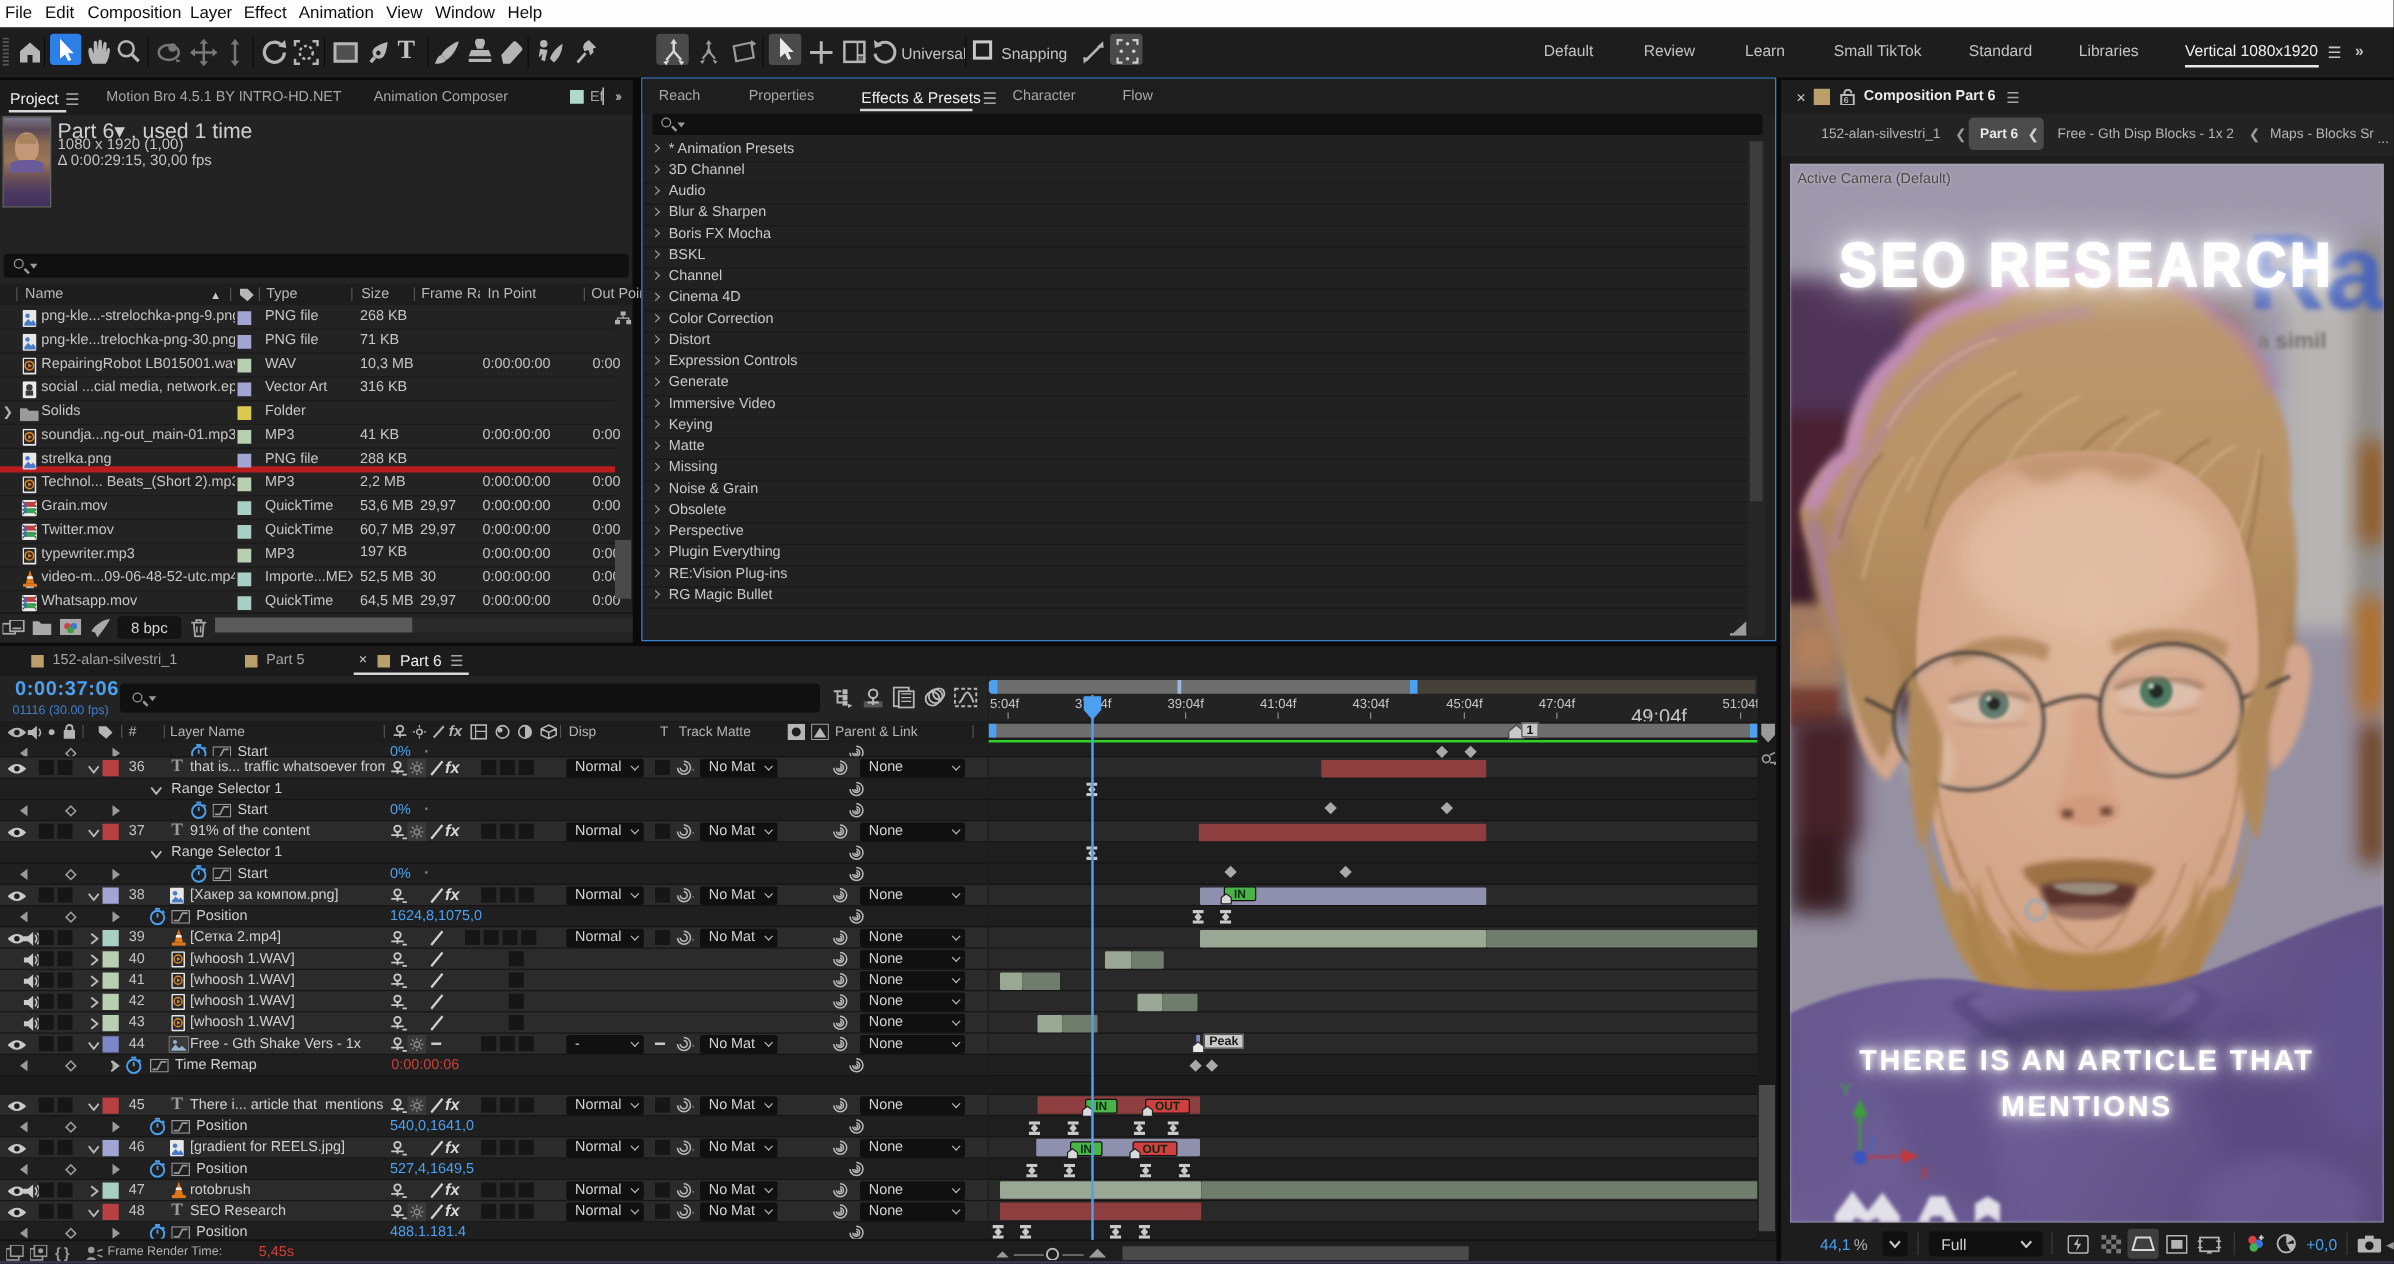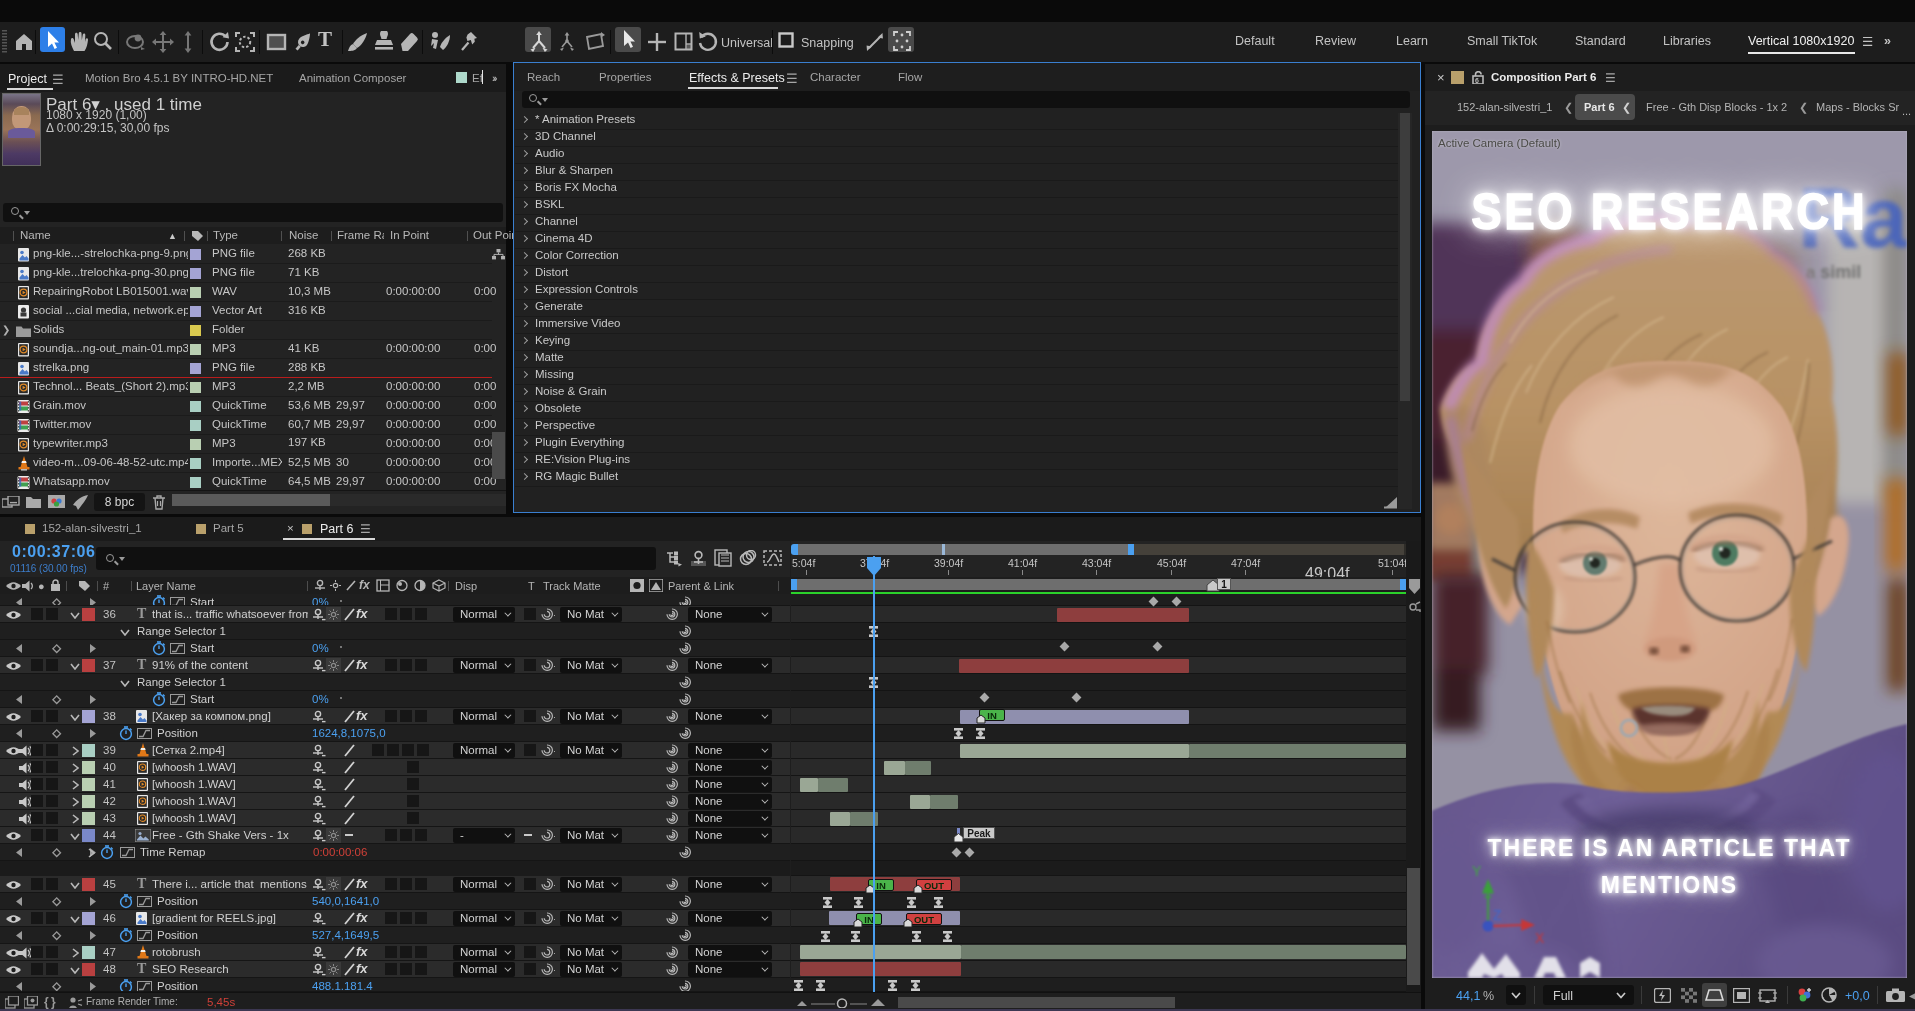--- a/index.html
+++ b/index.html
@@ -40,20 +40,31 @@
 .bar{position:absolute;height:13px;border-radius:1px}
 .kf{position:absolute;width:7px;height:7px;background:#a9a9a9;transform:rotate(45deg)}
 .mode{position:absolute;background:#101010;border-radius:2px;color:#d2d2d2;font-size:11.5px;height:15px;line-height:15px;padding-left:7px}
 .mode .mchev{position:absolute;right:6px;top:5px;width:5px;height:5px;border-right:1.6px solid #bbb;border-bottom:1.6px solid #bbb;transform:rotate(45deg) translateY(-2px)}
 .swbox{position:absolute;width:12px;height:12px;background:#161616;top:2px}
 .glow1{font-family:"Liberation Sans",sans-serif;text-shadow:0 0 6px #fff,0 0 14px #fff,0 0 28px rgba(255,255,255,.9),0 0 45px rgba(255,255,255,.6)}
 .glow2{font-family:"Liberation Sans",sans-serif;line-height:37px;text-shadow:0 0 5px #fff,0 0 12px #fff,0 0 22px rgba(255,255,255,.8)}
 </style></head>
 <body>
 <div id="app">
+  <div id="menubar">
+    <span style="left:4px">File</span>
+      <span style="left:36px">Edit</span>
+      <span style="left:70px">Composition</span>
+      <span style="left:152px">Layer</span>
+      <span style="left:195px">Effect</span>
+      <span style="left:239px">Animation</span>
+      <span style="left:309px">View</span>
+      <span style="left:348px">Window</span>
+      <span style="left:406px">Help</span>
+  </div>
   <div id="toolbar">
     <svg class="abs" style="left:2px;top:8px" width="6" height="26">
         <g fill="#555">
           <rect x="0" y="0" width="5" height="1.5"></rect>
           <rect x="0" y="3" width="5" height="1.5"></rect>
           <rect x="0" y="6" width="5" height="1.5"></rect>
           <rect x="0" y="9" width="5" height="1.5"></rect>
           <rect x="0" y="12" width="5" height="1.5"></rect>
           <rect x="0" y="15" width="5" height="1.5"></rect>
           <rect x="0" y="18" width="5" height="1.5"></rect>
@@ -267,21 +278,21 @@
       <span class="abs" style="left:12px;top:2px;color:#555">|</span>
         <span class="abs" style="left:20px;top:2px">Name</span>
       <span class="abs" style="left:168px;top:4px;color:#c9c9c9;font-size:9px">▲</span>
       <span class="abs" style="left:183px;top:2px;color:#555">|</span>
       <svg class="abs" style="left:191px;top:3px" width="13" height="12">
           <path d="M1,1 h6 l5,5 l-5,5 l-6,-5 Z" fill="#b8b8b8"></path>
         </svg>
       <span class="abs" style="left:206px;top:2px;color:#555">|</span>
         <span class="abs" style="left:213px;top:2px">Type</span>
       <span class="abs" style="left:280px;top:2px;color:#555">|</span>
-        <span class="abs" style="left:289px;top:2px">Noise</span>
+        <span class="abs" style="left:289px;top:2px">Size</span>
       <span class="abs" style="left:330px;top:2px;color:#555">|</span>
         <span class="abs" style="left:337px;top:2px;width:47px;overflow:hidden">Frame Ra...</span>
       <span class="abs" style="left:390px;top:2px">In Point</span>
       <span class="abs" style="left:466px;top:2px;color:#555">|</span>
         <span class="abs" style="left:473px;top:2px">Out Point</span>
     </div>
     <div id="plist">
     <div class="row" style="top:181px;border-bottom:1px solid #1b1b1b">
           <svg class="abs" style="left:18px;top:3px" width="12" height="14">
             <rect x="0" y="0" width="11" height="13.5" rx="1" fill="#e8e8e8"></rect>
@@ -351,21 +362,21 @@
             <circle cx="5.5" cy="6.5" r="3.4" fill="none" stroke="#e08a28" stroke-width="1.2"></circle>
             <path d="M4.6,4.8 l3,1.7 l-3,1.7 Z" fill="#e08a28"></path>
           </svg>
           <span class="abs" style="left:33px;top:2px;width:155px;overflow:hidden">soundja...ng-out_main-01.mp3</span>
           <span class="abs lbl" style="background:#b9cfb2"></span>
           <span class="abs" style="left:212px;top:2px;width:70px;overflow:hidden">MP3</span>
           <span class="abs" style="left:288px;top:2px;width:45px;overflow:hidden">41 KB</span>
           <span class="abs" style="left:386px;top:2px">0:00:00:00</span>
           <span class="abs" style="left:474px;top:2px">0:00</span>
         </div>
-    <div class="row" style="top:295px;border-bottom:1px solid #b91c1c">
+    <div class="row" style="top:295px;border-bottom:5px solid #b91c1c">
           <svg class="abs" style="left:18px;top:3px" width="12" height="14">
             <rect x="0" y="0" width="11" height="13.5" rx="1" fill="#e8e8e8"></rect>
             <circle cx="4" cy="4.5" r="1.8" fill="#4a7ac8"></circle>
             <path d="M1.5,10.5 l3,-3.4 l2.4,2.4 l1.6,-1.6 l2,2.6 v2 h-9 Z" fill="#4a7ac8"></path>
           </svg>
           <span class="abs" style="left:33px;top:2px;width:155px;overflow:hidden">strelka.png</span>
           <span class="abs lbl" style="background:#a4a4d4"></span>
           <span class="abs" style="left:212px;top:2px;width:70px;overflow:hidden">PNG file</span>
           <span class="abs" style="left:288px;top:2px;width:45px;overflow:hidden">288 KB</span>
         </div>

